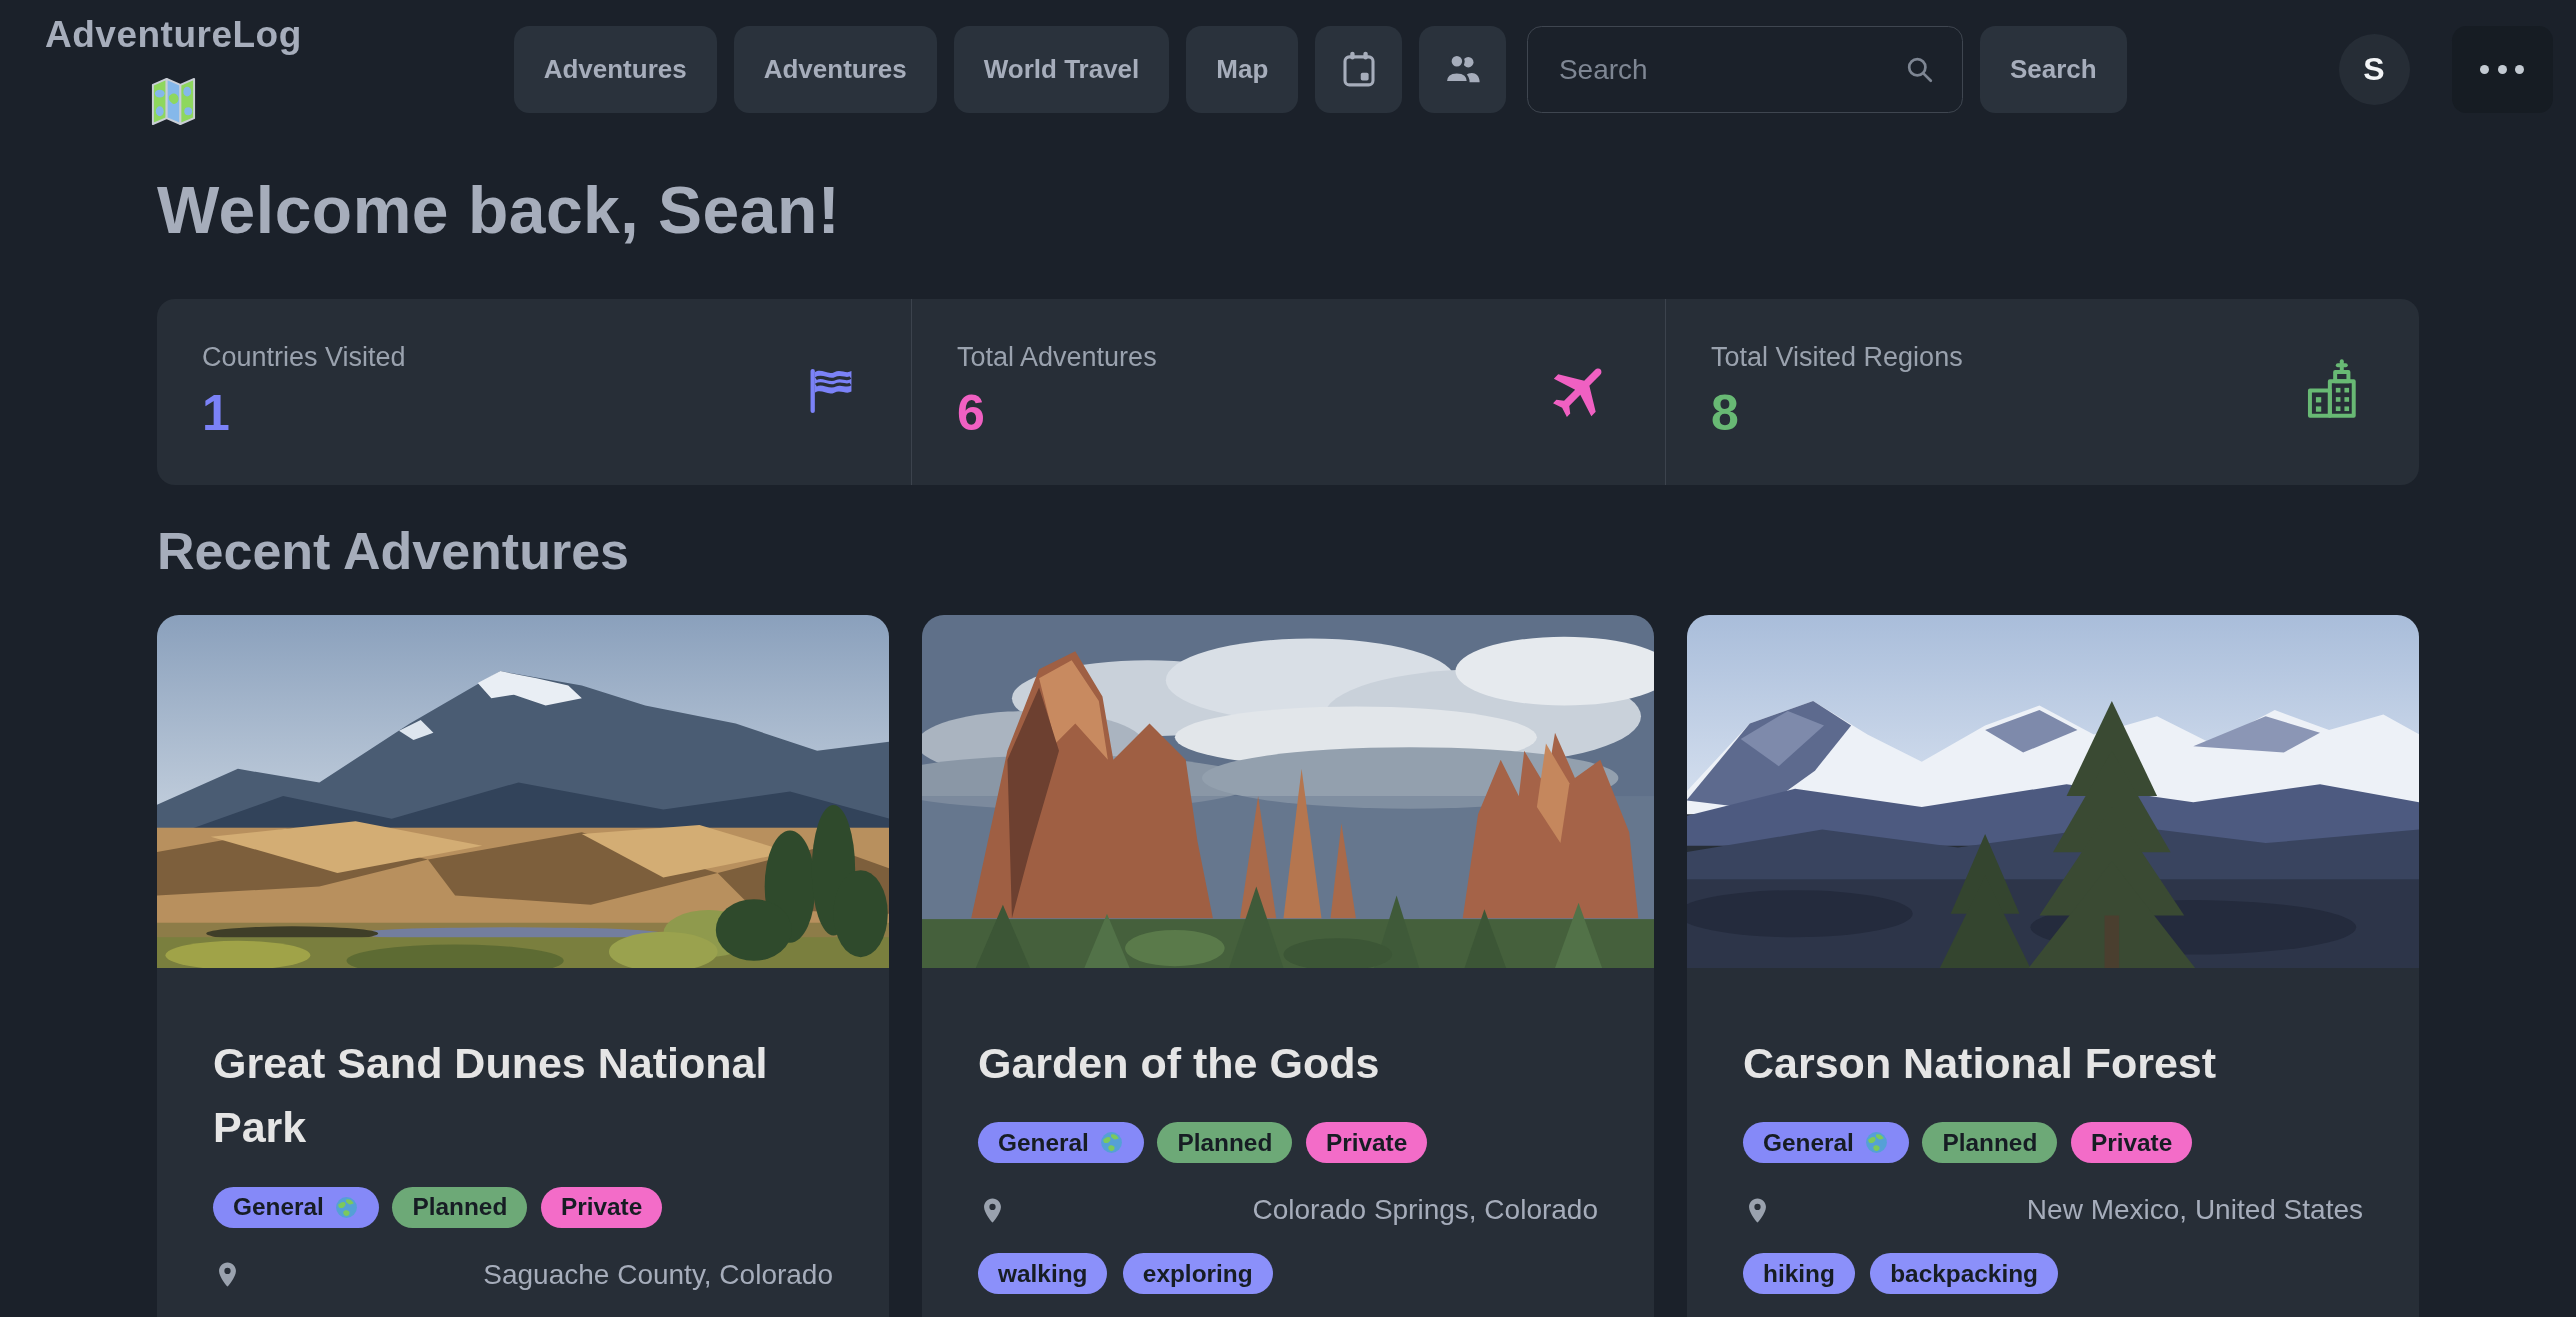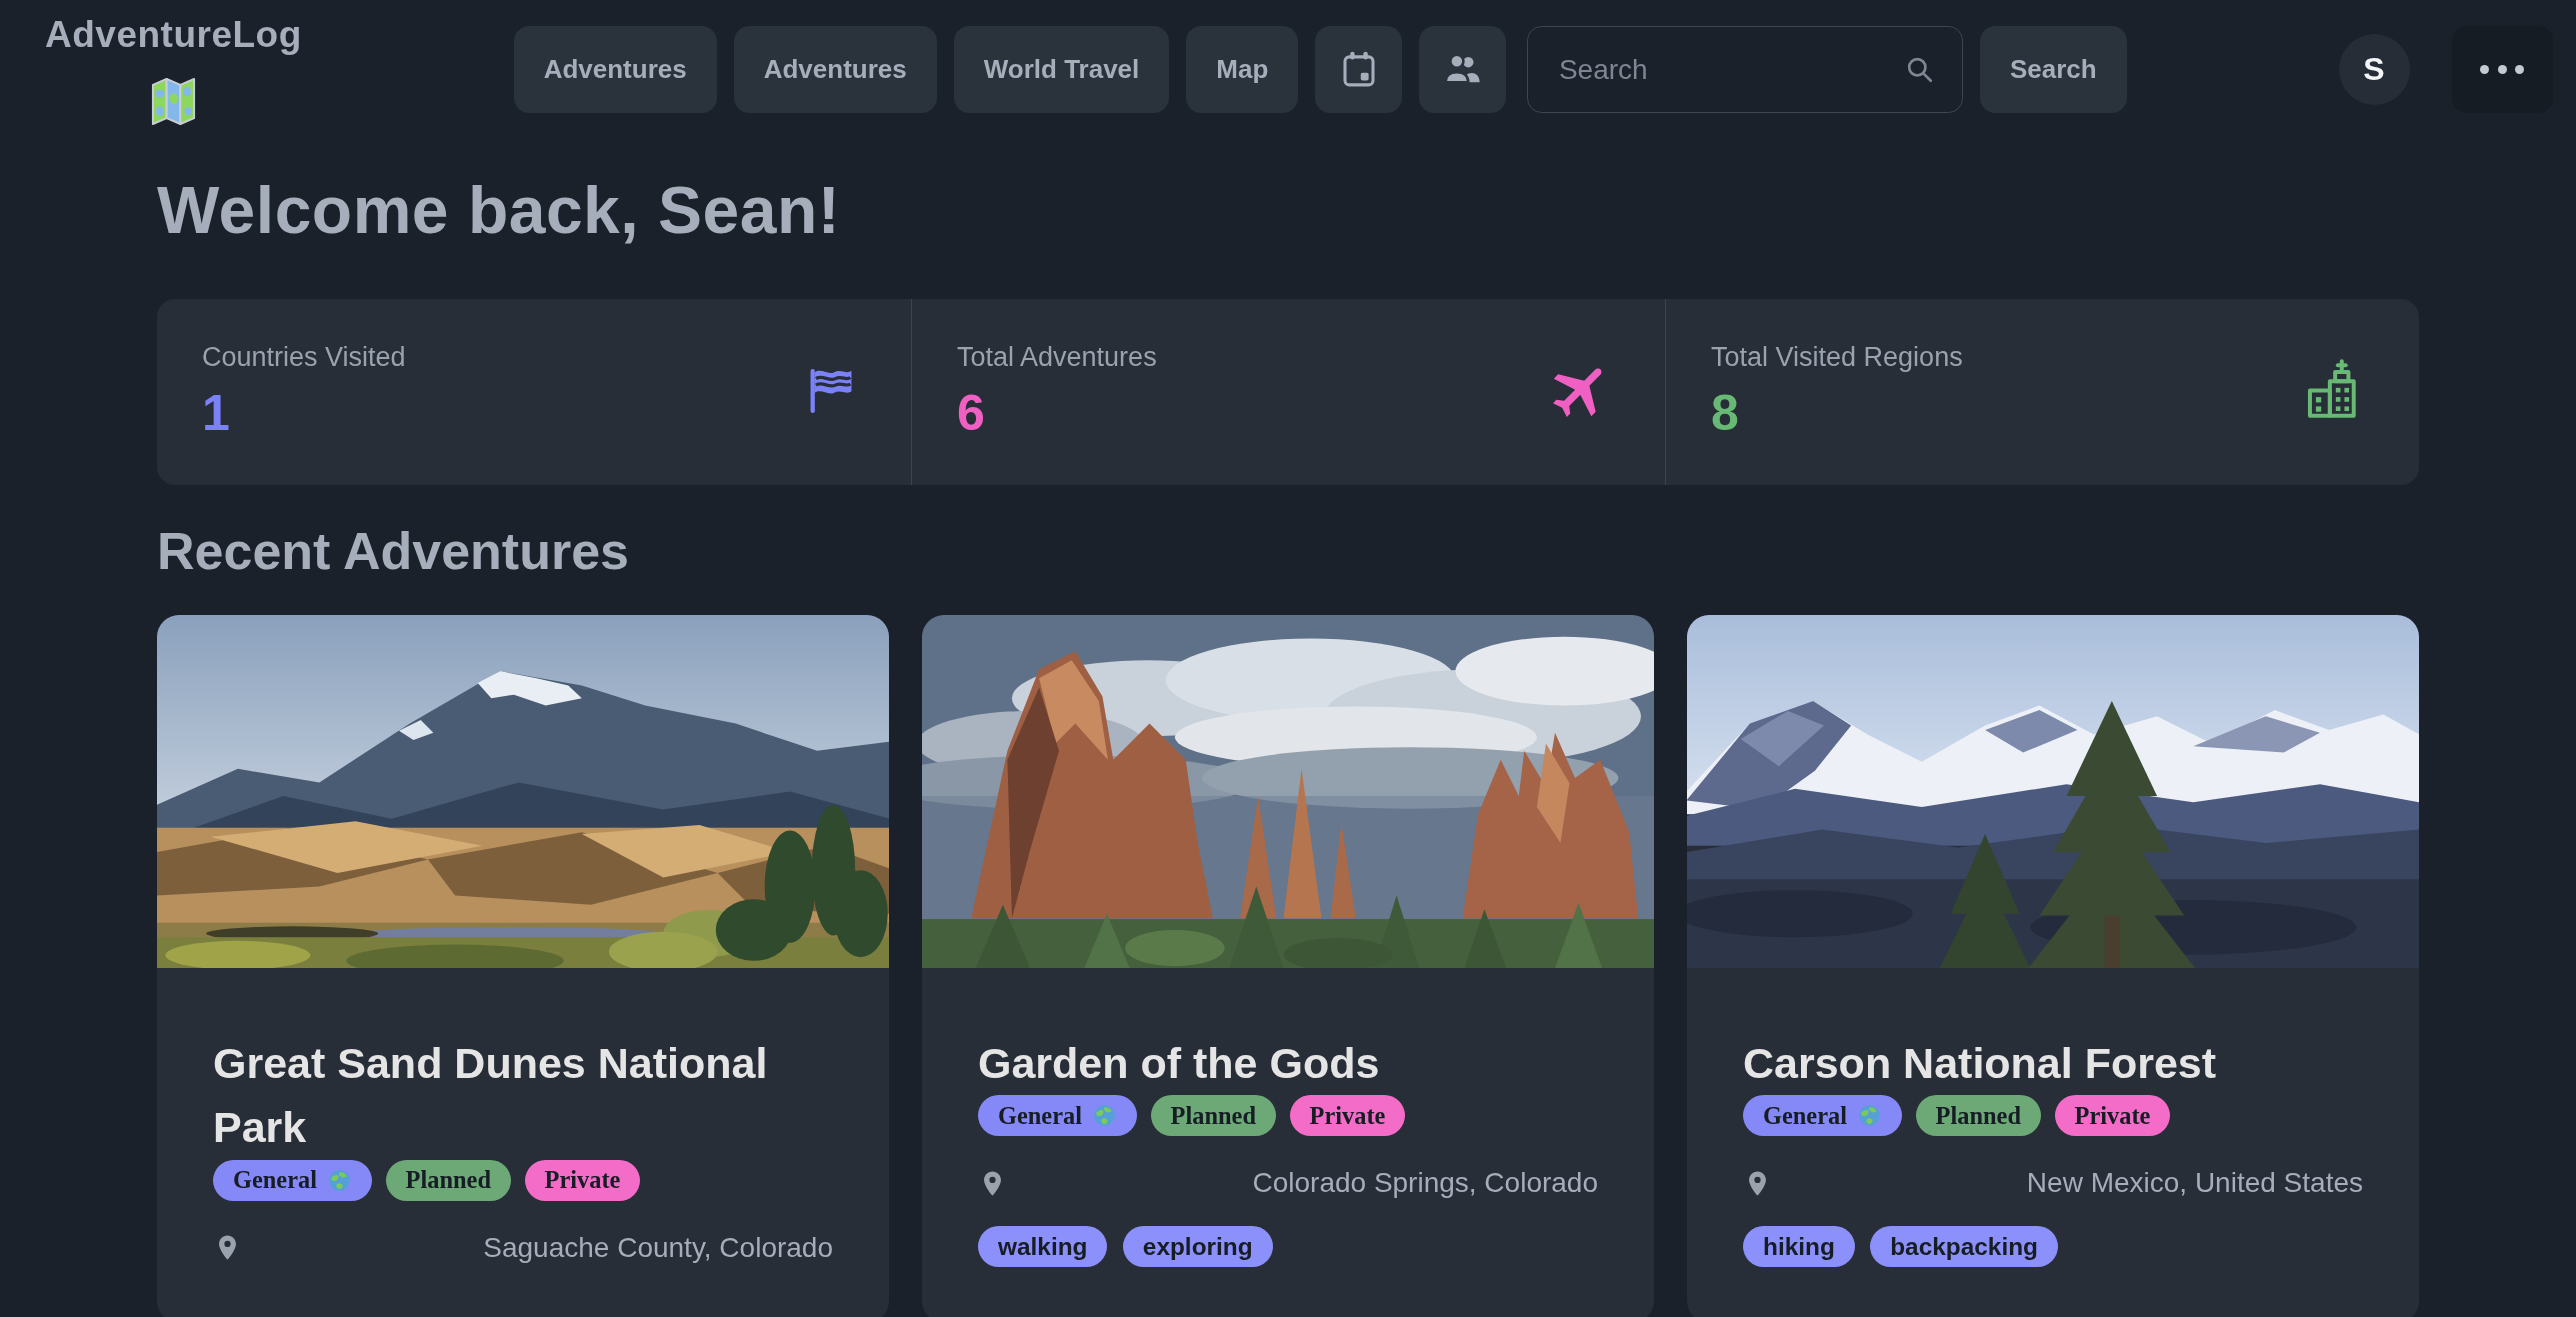--- a/index.html
+++ b/index.html
@@ -60,21 +60,21 @@
   .stat-value.success{color:#68b974;}
   .stat-icon{position:absolute;right:52px;top:50%;transform:translateY(-50%);}
   .h2{margin:36px 0 0 0;font-size:52px;font-weight:600;color:#a6adbb;}
   
   .cards{margin-top:34px;display:grid;grid-template-columns:1fr 1fr 1fr;gap:33px;}
   .card{background:#272e37;border-radius:22px;overflow:hidden;display:flex;flex-direction:column;}
   .card-img{height:353px;overflow:hidden;cursor:pointer;}
   .card-img svg{display:block;width:100%;height:100%;}
   .card-body{padding:63px 56px 56px 56px;}
   .card-title{font-size:43px;font-weight:600;color:#e5e5e5;line-height:1.5;cursor:pointer;}
-  .badge-row{display:flex;flex-wrap:wrap;gap:13.6px;font-family:Liberation Serif, serif;}
+  .badge-row{display:flex;flex-wrap:wrap;gap:13.6px;margin-top:27px;}
   .badge{
     display:inline-flex;align-items:center;gap:10px;height:41px;padding:0 20px;
     border-radius:21px;font-size:24.4px;font-weight:600;color:#171d24;white-space:nowrap;
   }
   .badge.b-primary{background:#8589f8;}
   .badge.b-success{background:#6da977;}
   .badge.b-secondary{background:#f36cc8;}
   .loc-row{display:flex;align-items:center;gap:14.5px;margin-top:31px;font-size:28px;color:#a6adbb;justify-content:space-between;}
   .tag-row{display:flex;flex-wrap:wrap;gap:15.4px;margin-top:27px;}
   .tag{

